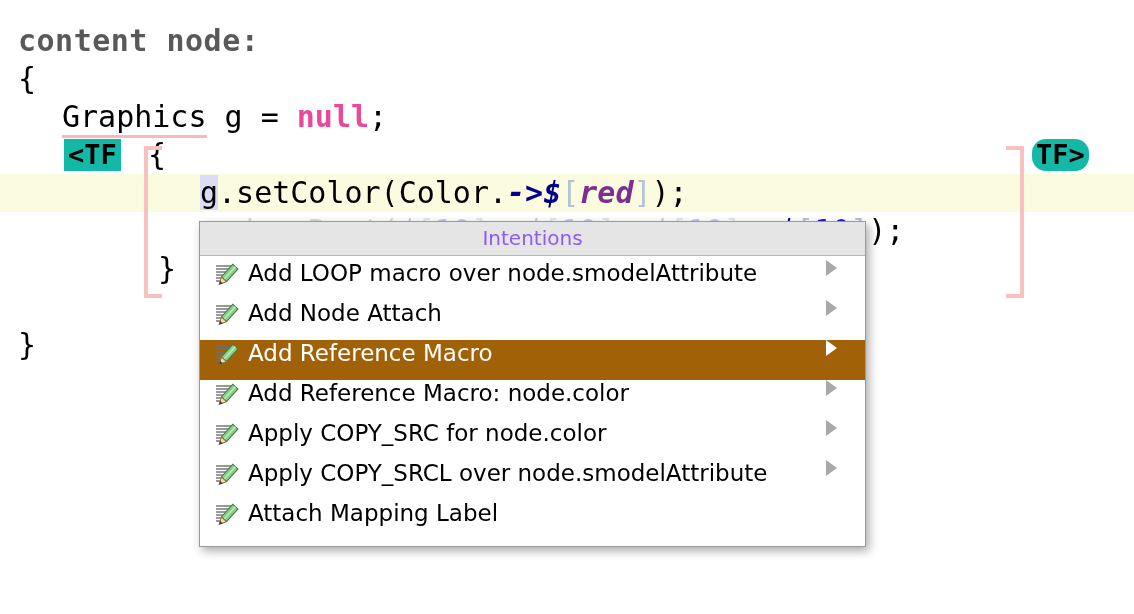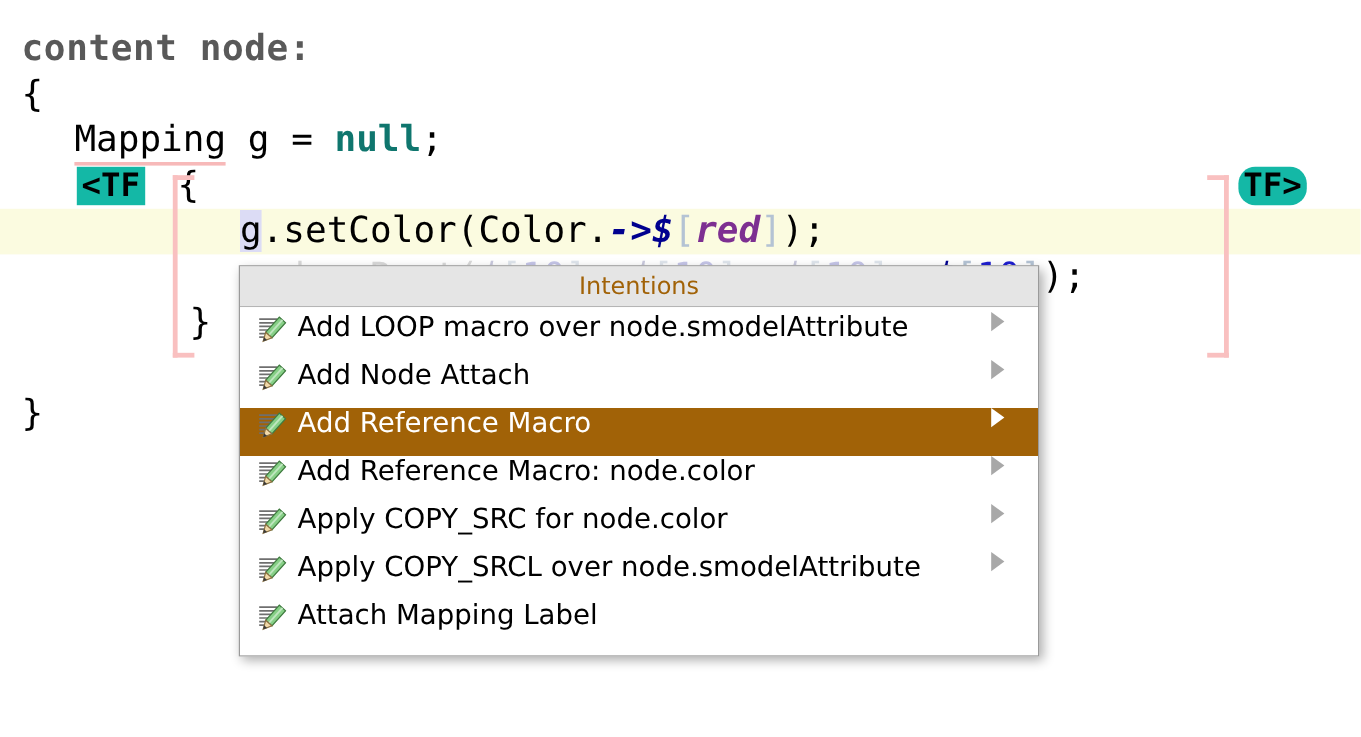--- a/index.html
+++ b/index.html
@@ -55,21 +55,21 @@
   
   .caret-row {
     position: absolute;
     left: 0;
     top: 174px;
     width: 1134px;
     height: 38px;
     background: #fbfbe0;
   }
 
-  .kw { color: #0f766e; font-weight: bold; }
+  .kw { color: #ec4899; font-weight: bold; }
   .sel-g { background: #dcdcf5; }
   .arrow-tok { color: #00008f; font-weight: bold; font-style: italic; }
   .dollar { color: #00008f; font-weight: bold; font-style: italic; }
   .brk { color: #b4c3d4; }
   .prop { color: #7d2f91; font-weight: bold; font-style: italic; }
   .num { color: #1f1fd0; }
   .underline-err {
     border-bottom: 3px solid #f7b9b9;
     padding-bottom: 1px;
   }
@@ -115,21 +115,21 @@
     background: #ffffff;
     border: 1px solid #9a9a9a;
     box-shadow: 3px 4px 9px rgba(0,0,0,0.33);
     font-family: "DejaVu Sans", "Liberation Sans", sans-serif;
   }
   .popup-title {
     height: 33px;
     line-height: 33px;
     text-align: center;
     font-size: 20px;
-    color: #a16207;
+    color: #8b5cf6;
     background: rgba(222,222,222,0.78);
     border-bottom: 1px solid #b5b5b5;
   }
   .popup-list {
     padding: 4px 0 6px 0;
     background: #ffffff;
   }
   .menu-item {
     position: relative;
     height: 40px;
@@ -169,21 +169,21 @@
 <div id="root">
 
   <div class="editor">
 
     <div class="caret-row"></div>
 
     <div class="line ln-head pad-0"><span class="header-text">content node:</span></div>
 
     <div class="line ln-open pad-0"><span>{</span></div>
 
-    <div class="line ln-decl pad-1"><span class="underline-err">Mapping</span><span> g = </span><span class="kw">null</span><span>;</span></div>
+    <div class="line ln-decl pad-1"><span class="underline-err">Graphics</span><span> g = </span><span class="kw">null</span><span>;</span></div>
 
     <div class="line ln-tf" style="padding-left:148px;"><span>{</span></div>
 
     <div class="line ln-set pad-2"><span class="sel-g">g</span><span>.setColor(Color.</span><span class="arrow-tok">-&gt;</span><span class="dollar">$</span><span class="brk">[</span><span class="prop">red</span><span class="brk">]</span><span>);</span></div>
 
     <div class="line ln-draw pad-2"><span class="dim">g.drawRect(</span><span class="dim-dollar">$</span><span class="dim-brk">[</span><span class="dim-num">10</span><span class="dim-brk">]</span><span class="dim">, </span><span class="dim-dollar">$</span><span class="dim-brk">[</span><span class="dim-num">10</span><span class="dim-brk">]</span><span class="dim">, </span><span class="dim-dollar">$</span><span class="dim-brk">[</span><span class="dim-num">10</span><span class="dim-brk">]</span><span class="dim">, </span><span class="dollar">$</span><span class="brk">[</span><span class="num">10</span><span class="brk">]</span><span>);</span></div>
 
     <div class="line ln-close1" style="padding-left:158px;"><span>}</span></div>
 
     <div class="line ln-close2 pad-0"><span>}</span></div>

